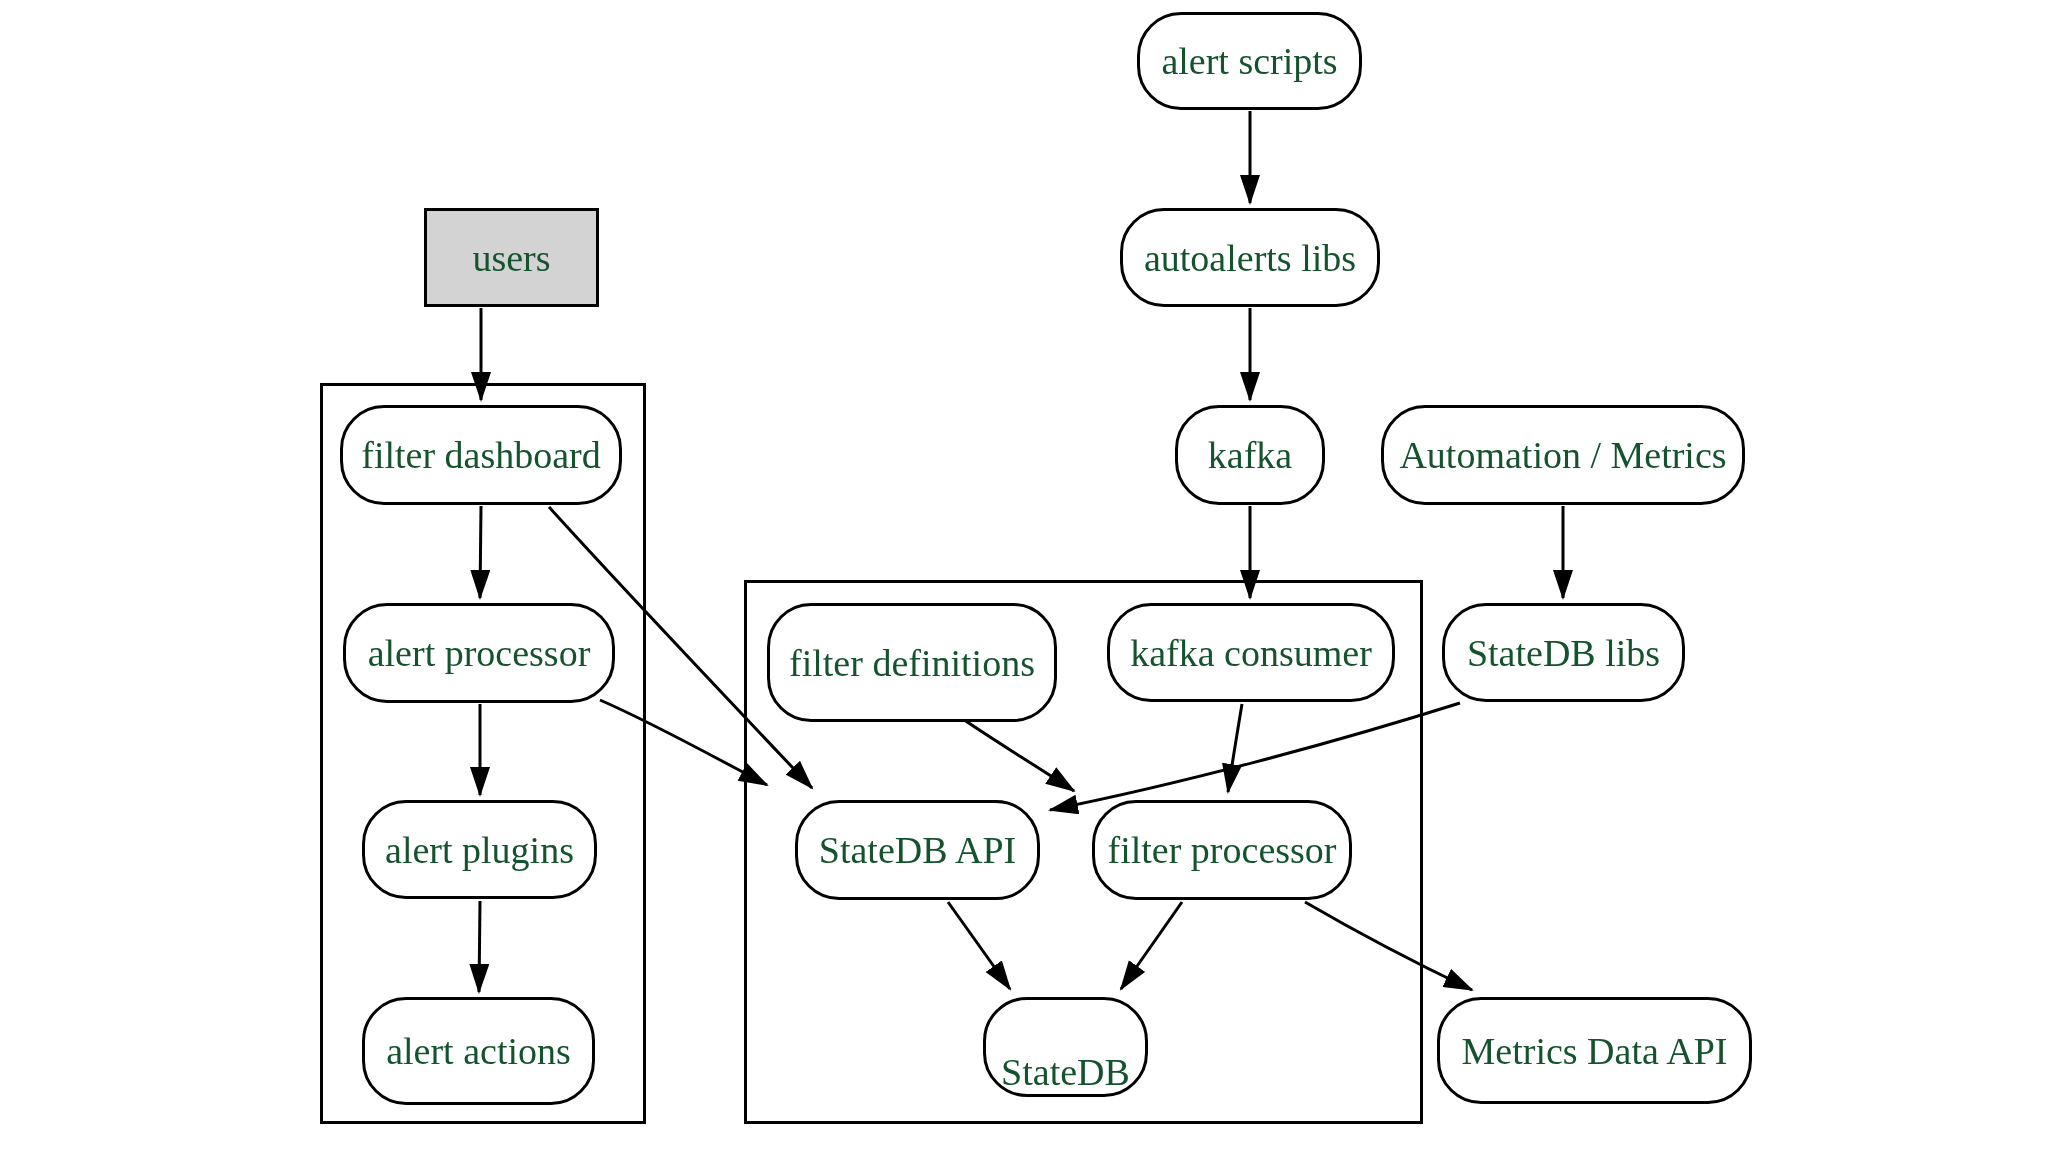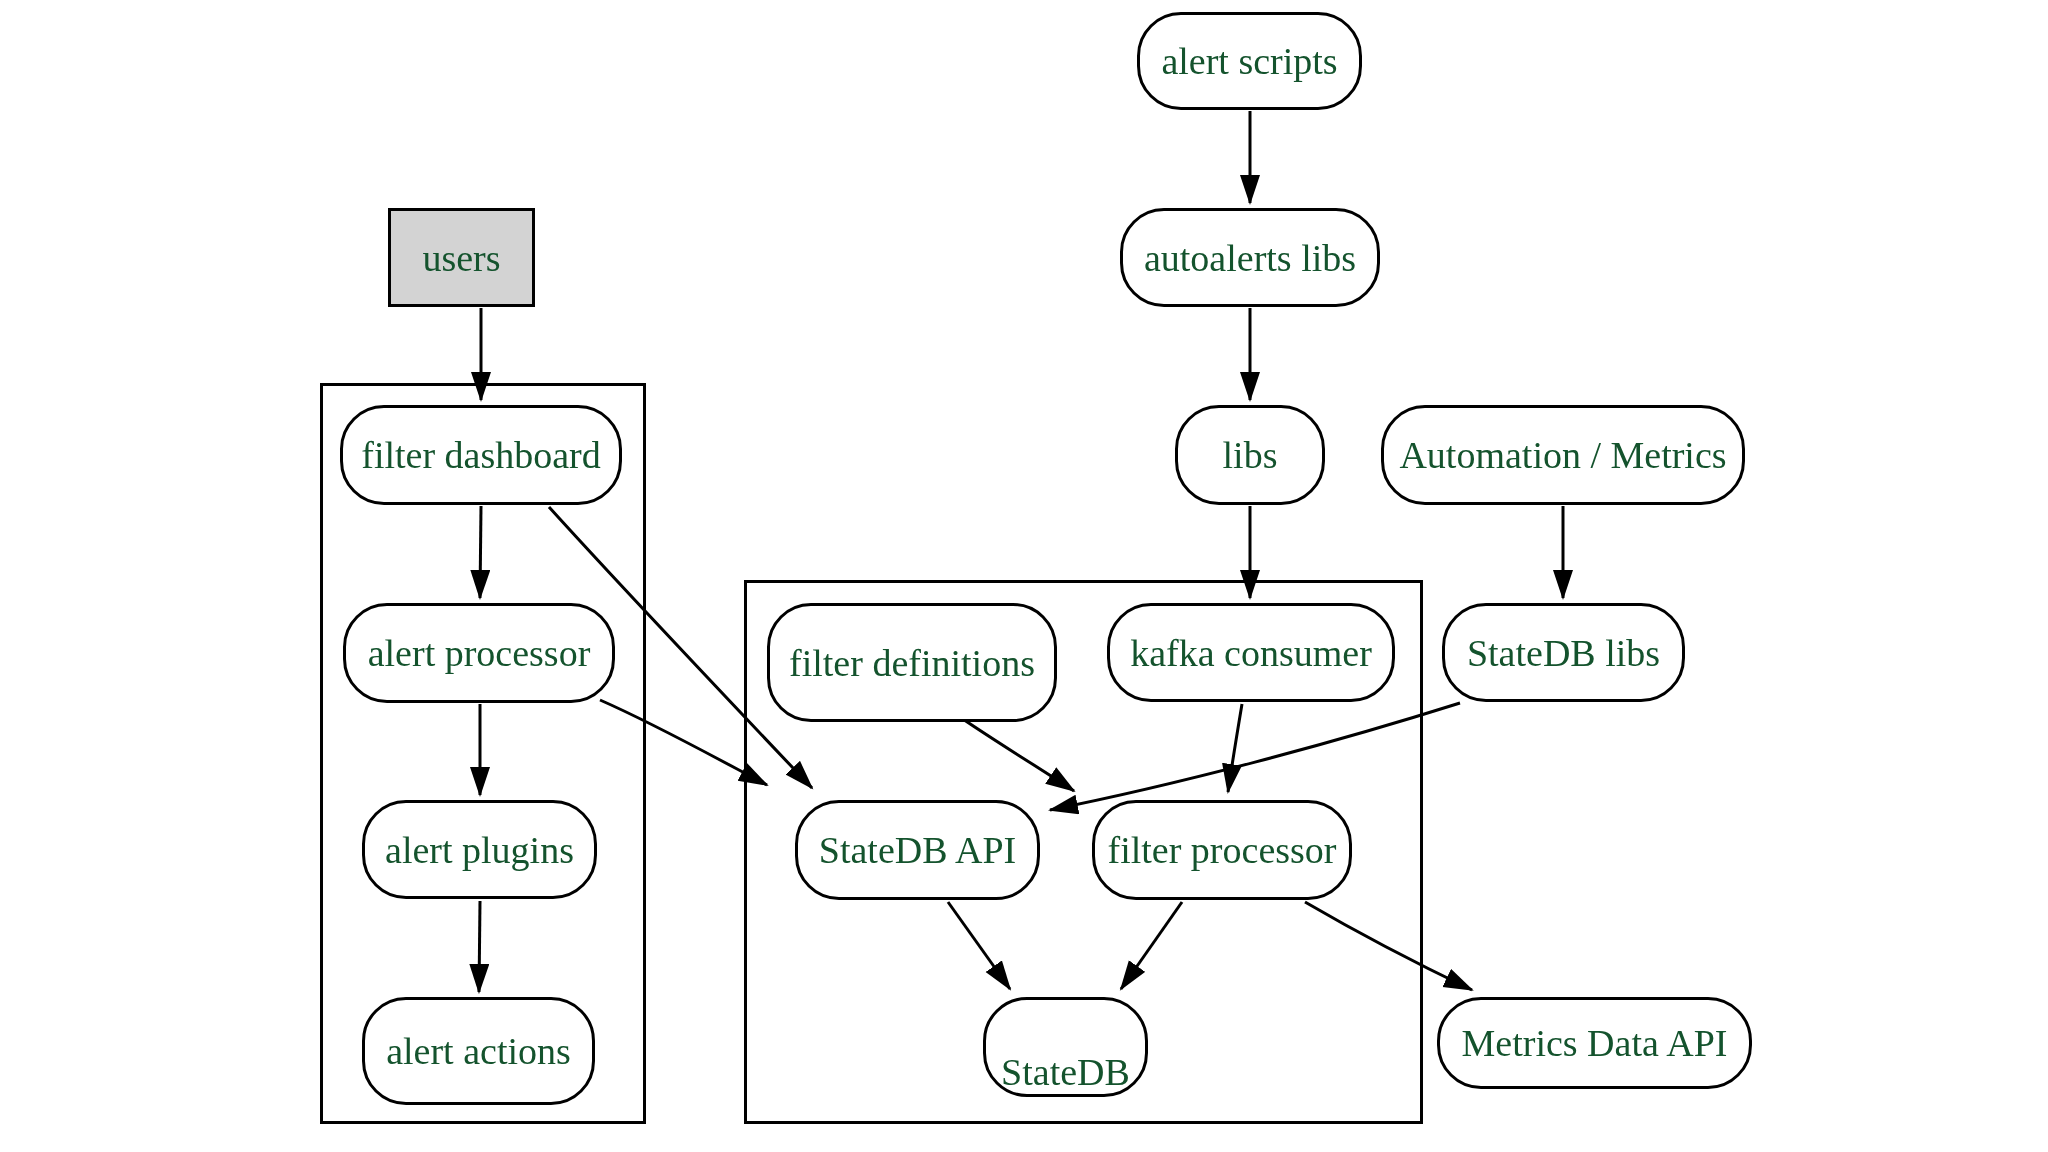--- a/index.html
+++ b/index.html
@@ -69,26 +69,26 @@
   </svg>
 
   <div class="node" style="left:1137px;top:12px;width:225px;height:98px;">
     <span>alert scripts</span>
   </div>
 
   <div class="node" style="left:1120px;top:208px;width:260px;height:99px;">
     <span>autoalerts libs</span>
   </div>
 
-  <div class="node square gray" style="left:388px;top:208px;width:147px;height:99px;">
+  <div class="node square gray" style="left:424px;top:208px;width:175px;height:99px;">
     <span>users</span>
   </div>
 
   <div class="node" style="left:1175px;top:405px;width:150px;height:100px;">
-    <span>libs</span>
+    <span>kafka</span>
   </div>
 
   <div class="node" style="left:1381px;top:405px;width:364px;height:100px;">
     <span>Automation / Metrics</span>
   </div>
 
   <div class="node" style="left:340px;top:405px;width:282px;height:100px;">
     <span>filter dashboard</span>
   </div>
 
@@ -121,17 +121,17 @@
   </div>
 
   <div class="node" style="left:362px;top:997px;width:233px;height:108px;">
     <span>alert actions</span>
   </div>
 
   <div class="node" style="left:983px;top:997px;width:165px;height:100px;align-items:flex-end;">
     <span>StateDB</span>
   </div>
 
-  <div class="node" style="left:1437px;top:997px;width:315px;height:92px;">
+  <div class="node" style="left:1437px;top:997px;width:315px;height:107px;">
     <span>Metrics Data API</span>
   </div>
 
 </div>
 
 </body></html>

